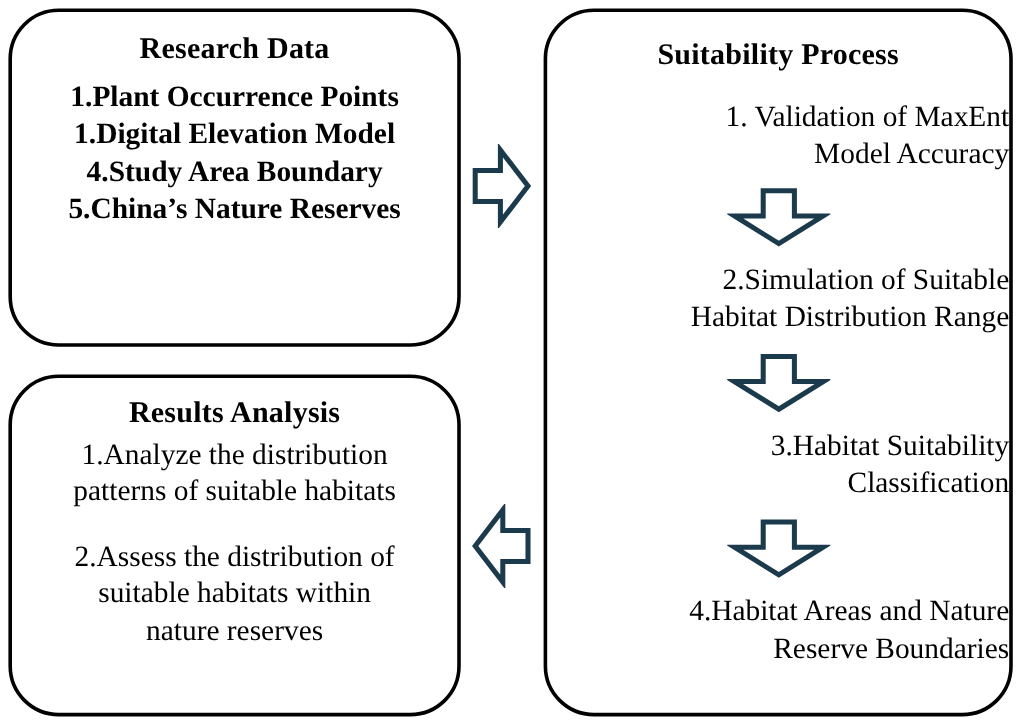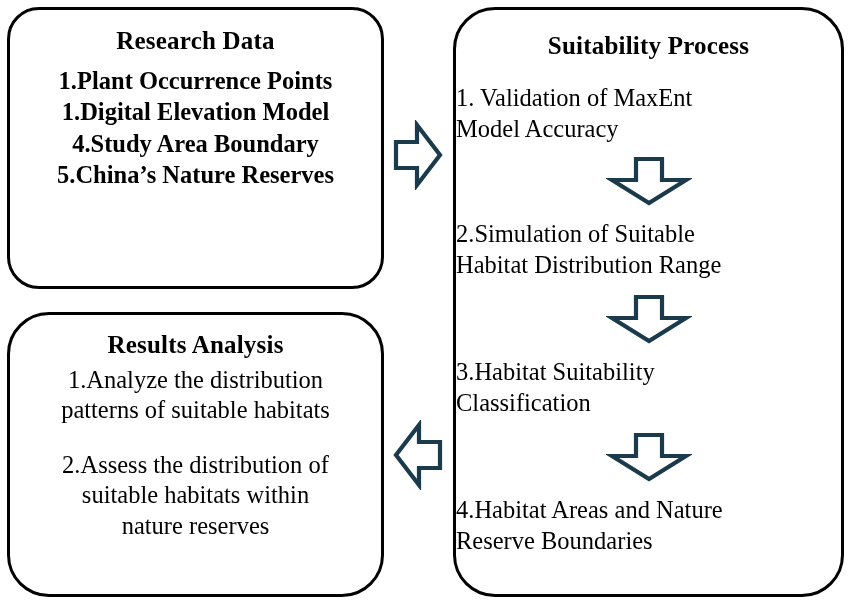--- a/index.html
+++ b/index.html
@@ -25,21 +25,20 @@
     box-sizing: border-box;
     border: 3px solid #000000;
     border-radius: 42px;
     background: #ffffff;
   }
   #box-research-data {
     left: 7px;
     top: 7px;
     width: 377px;
     height: 282px;
-    border-radius: 32px;
   }
   #box-results-analysis {
     left: 7px;
     top: 312px;
     width: 377px;
     height: 285px;
   }
   #box-experimental-process {
     left: 453px;
     top: 7px;
@@ -72,21 +71,21 @@
     white-space: pre-line;
   }
   #box-research-data .item-list { margin-top: 10px; font-weight: bold; }
   #box-research-data .item { line-height: 1.29; }
 
   #box-results-analysis .item-list { margin-top: 6px; }
   #box-results-analysis .item { line-height: 1.25; }
   #box-results-analysis .item + .item { margin-top: 24px; }
 
   .step {
-    text-align: left;
+    text-align: right;
     font-size: 24.5px;
     line-height: 1.27;
     white-space: pre-line;
   }
   #box-experimental-process .steps {
     margin-top: 22px;
   }
 
   
   .arrow-down {

